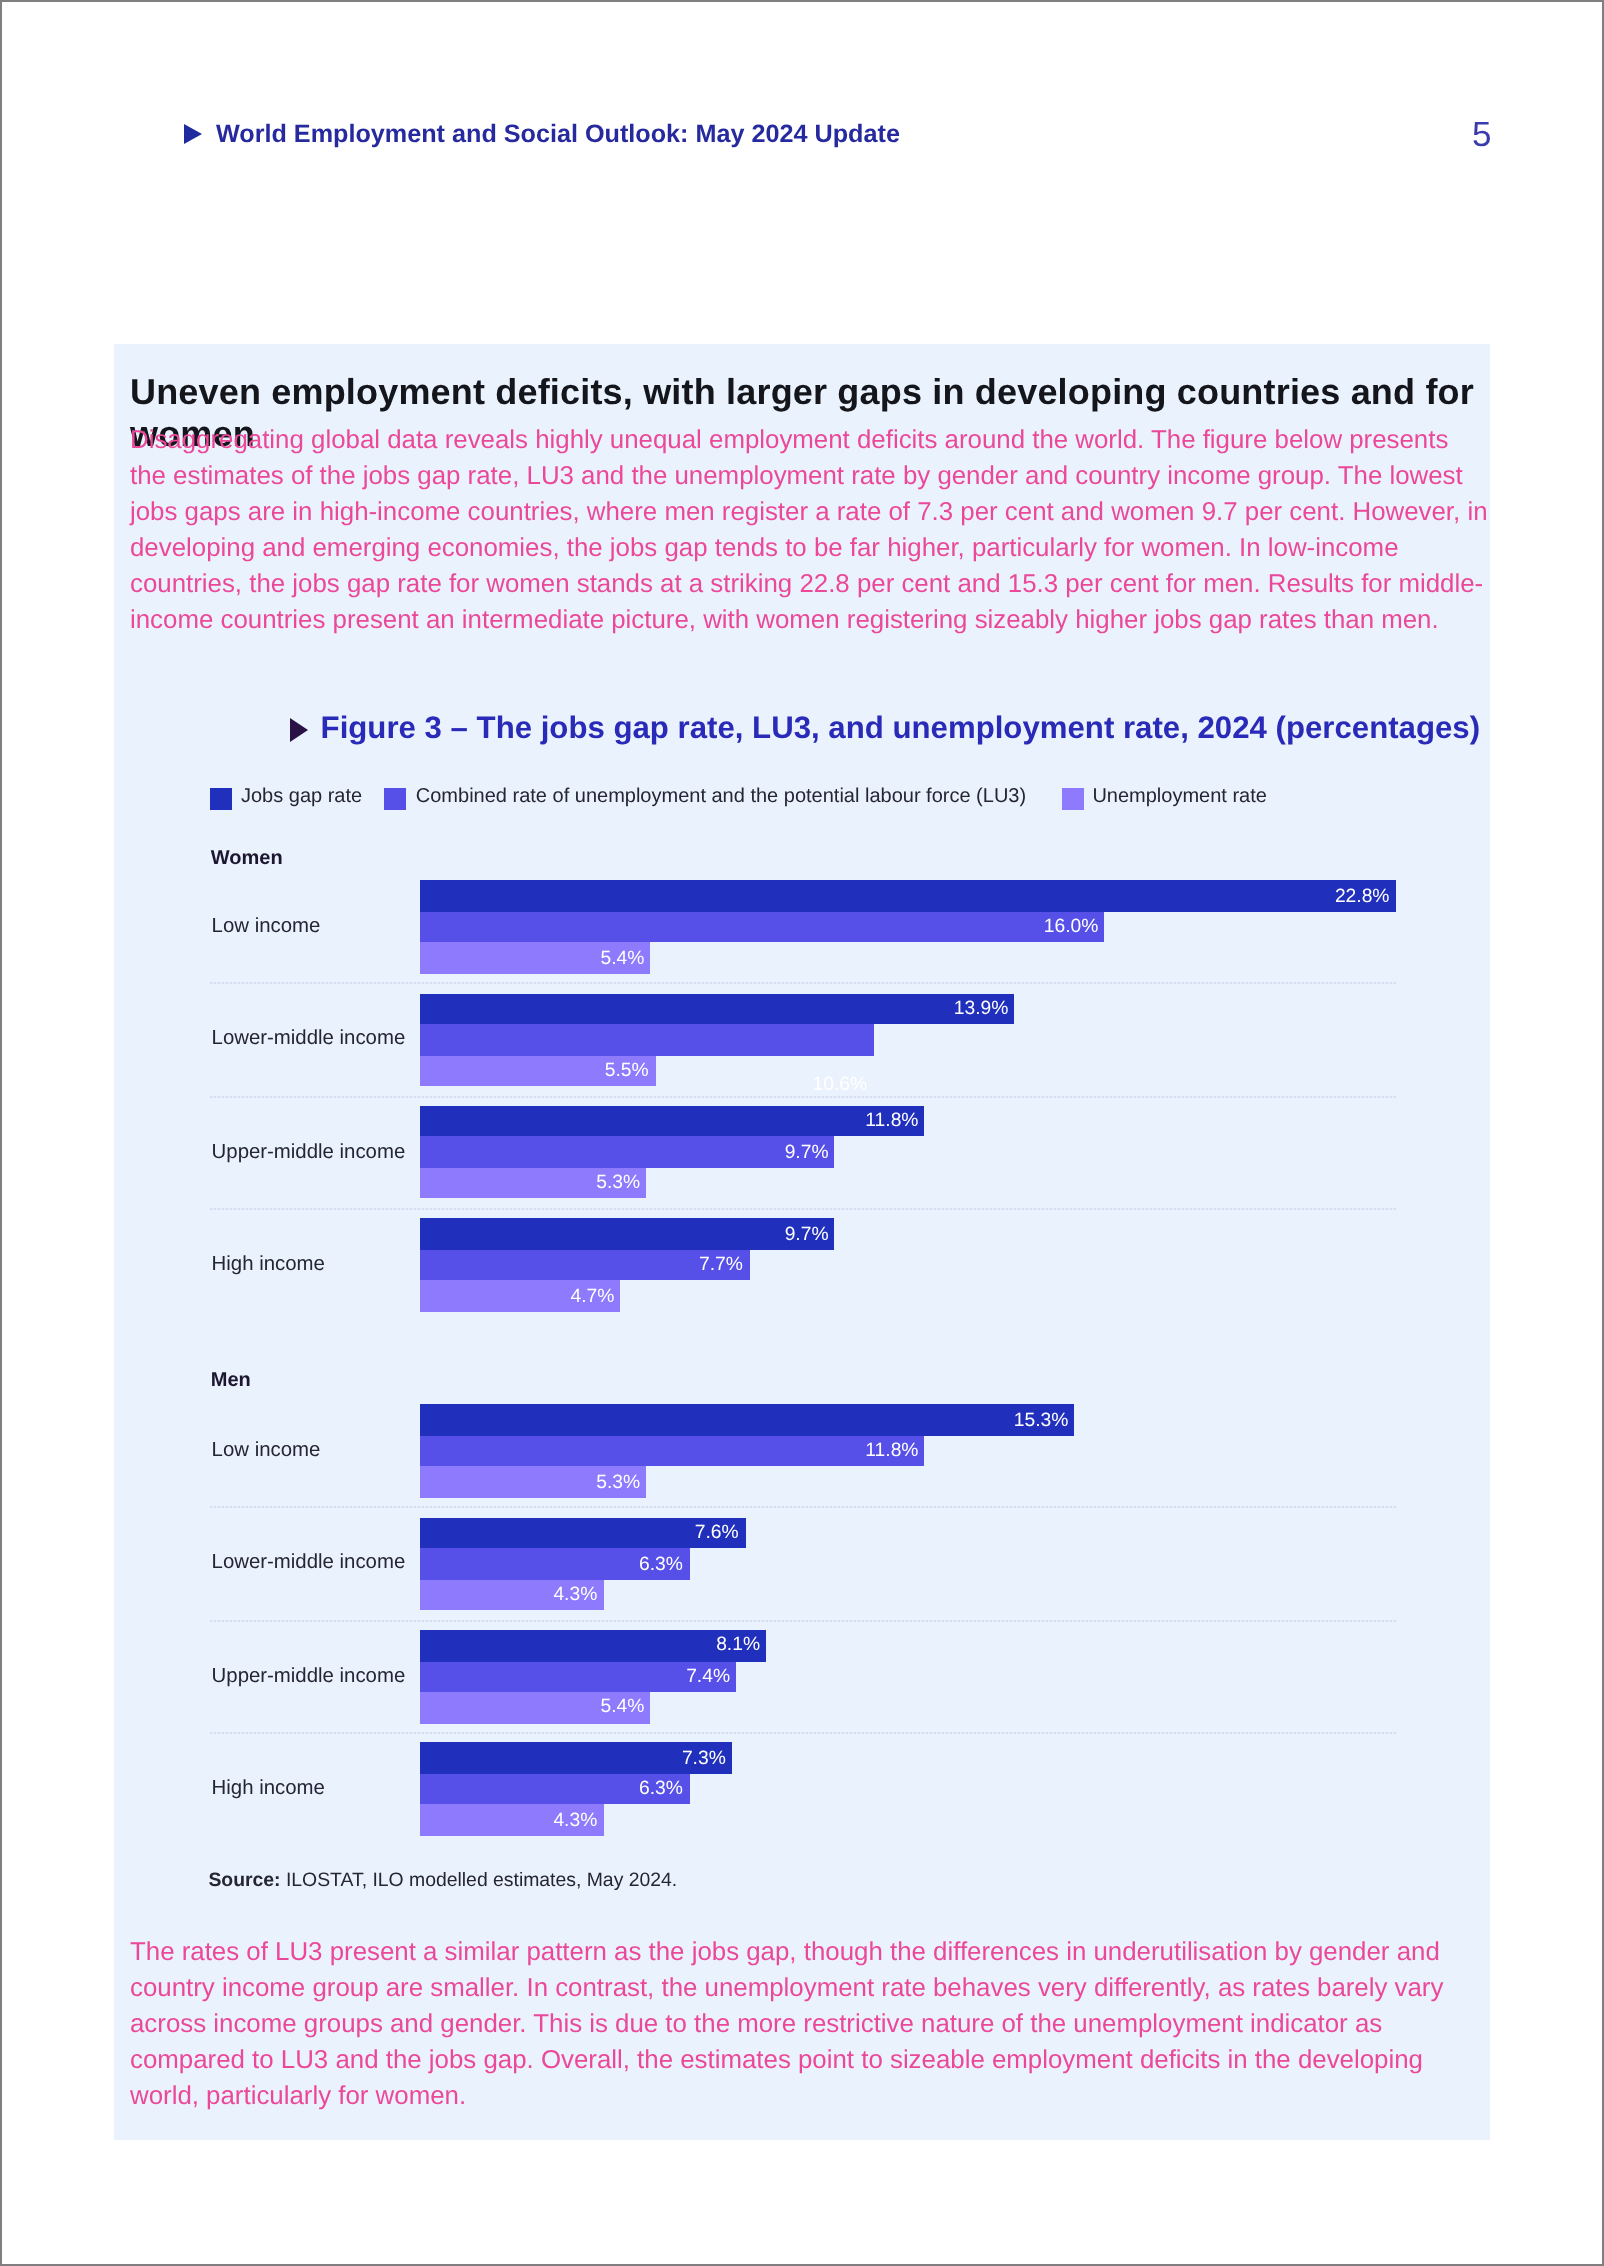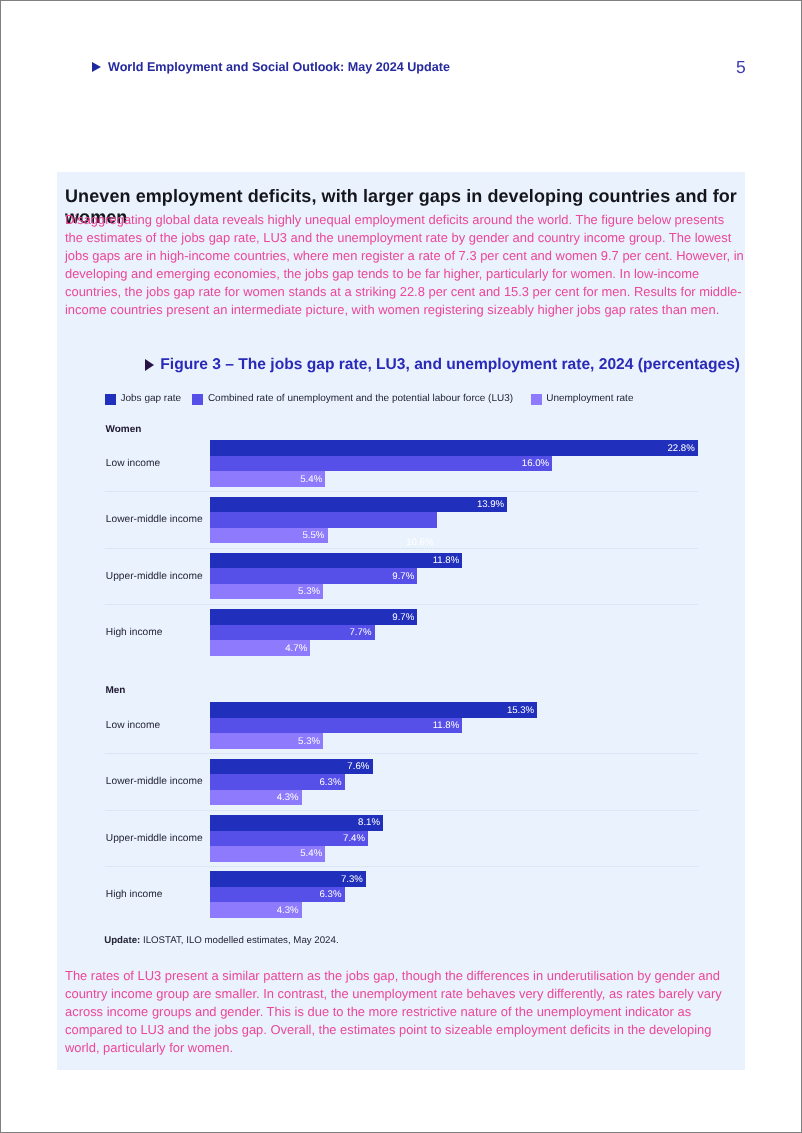--- a/index.html
+++ b/index.html
@@ -73,21 +73,21 @@
       </div>
       <div class="item" style="left: 529.6px;">
         <span class="sw" style="background: rgb(141, 122, 252);"></span>
         <span class="lb">Unemployment rate</span>
       </div>
     </div>
 
   <div class="chart-area"></div>
 
   <div class="source">
-    <b>Update:</b>
+    <b>Source:</b>
     <span>ILOSTAT, ILO modelled estimates, May 2024.</span>
   </div>
 
   <p class="para" id="p2">The rates of LU3 present a similar pattern as the jobs gap, though the differences in underutilisation by gender and country income group are smaller. In contrast, the unemployment rate behaves very differently, as rates barely vary across income groups and gender. This is due to the more restrictive nature of the unemployment indicator as compared to LU3 and the jobs gap. Overall, the estimates point to sizeable employment deficits in the developing world, particularly for women.</p>
 <div class="grouplabel" style="top: 423px;">Women</div>
     <div class="catlabel" style="top: 456.9px;">Low income</div>
     <div class="bar" style="left: 208.8px; top: 439.3px; width: 488.148px; background: rgb(32, 48, 189);"></div>
     <div class="barval" style="left: 693.748px; transform: translateX(-100%); top: 441.7px;">22.8%</div>
     <div class="bar" style="left: 208.8px; top: 454.8px; width: 342.56px; background: rgb(86, 79, 232);"></div>
     <div class="barval" style="left: 548.16px; transform: translateX(-100%); top: 457.2px;">16.0%</div>

